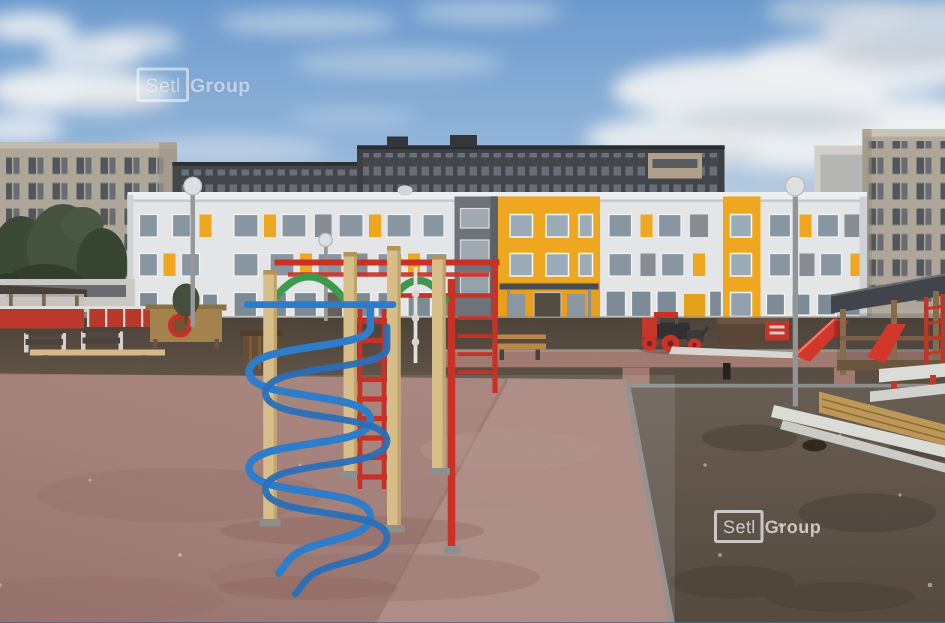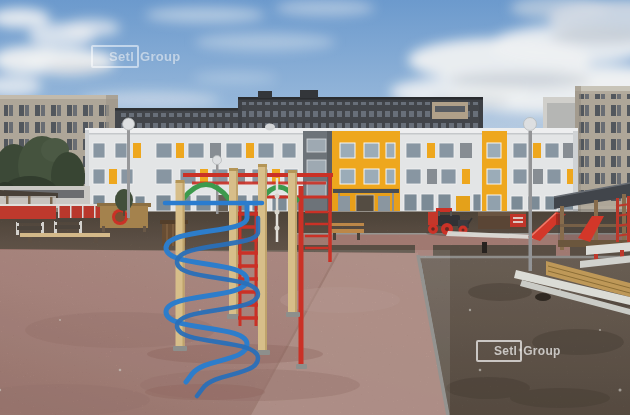--- a/index.html
+++ b/index.html
@@ -10,21 +10,21 @@
   }
   .scene svg { position:absolute; left:0; top:0; display:block; }
   .wm {
     position:absolute; display:flex; align-items:center;
     user-select:none; pointer-events:none; letter-spacing:0.3px;
     text-shadow:0 0 2px rgba(0,0,0,0.08);
   }
   .wm-box {
     display:inline-flex; align-items:center; justify-content:center;
     border:2px solid currentColor; border-radius:2px;
-    padding:3px 3px 3px 16px; font-weight:bold; line-height:1;
+    padding:3px 3px 3px 4px; font-weight:normal; line-height:1;
   }
   .wm-suffix { font-weight:bold; margin-left:1px; line-height:1; }
   .wm-top   { left:91px;  top:45px;  color:rgba(255,255,255,0.52); font-size:13px; }
   .wm-bottom{ left:476px; top:340px; color:rgba(255,255,255,0.68); font-size:12px; }
 </style>
 </head>
 <body>
 
 <div class="scene">
 <svg width="630" height="415" viewBox="0 0 630 415" xmlns="http://www.w3.org/2000/svg">

